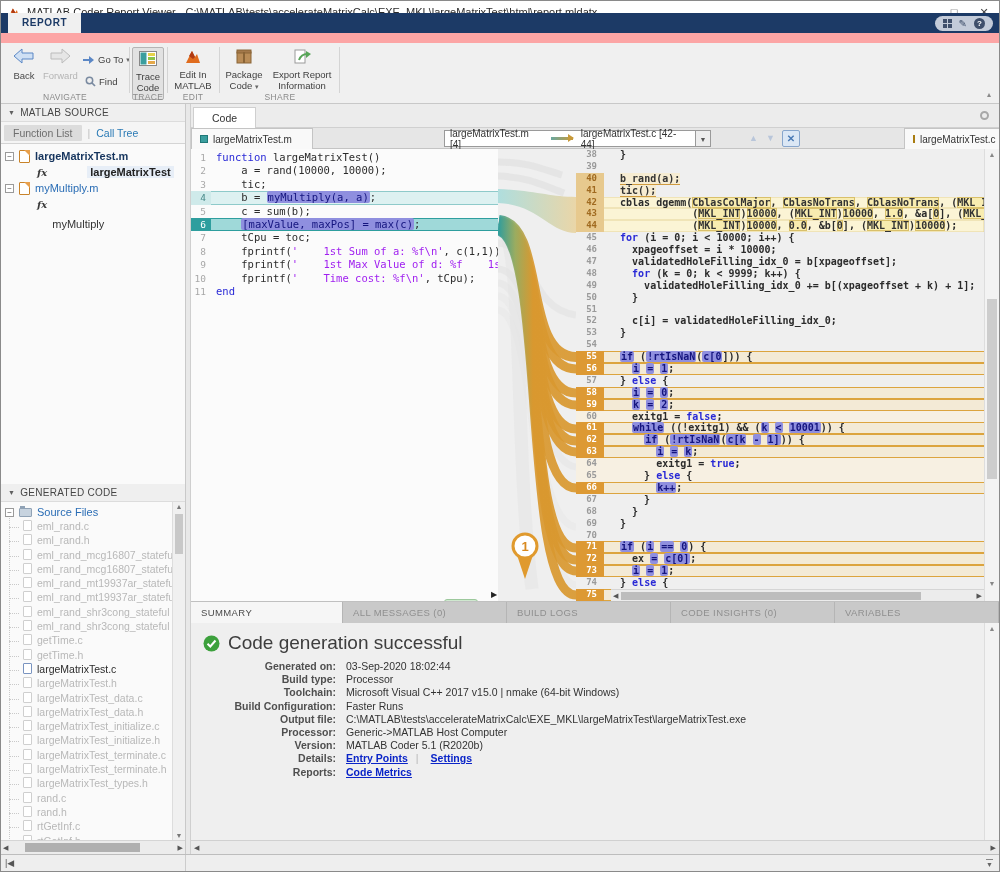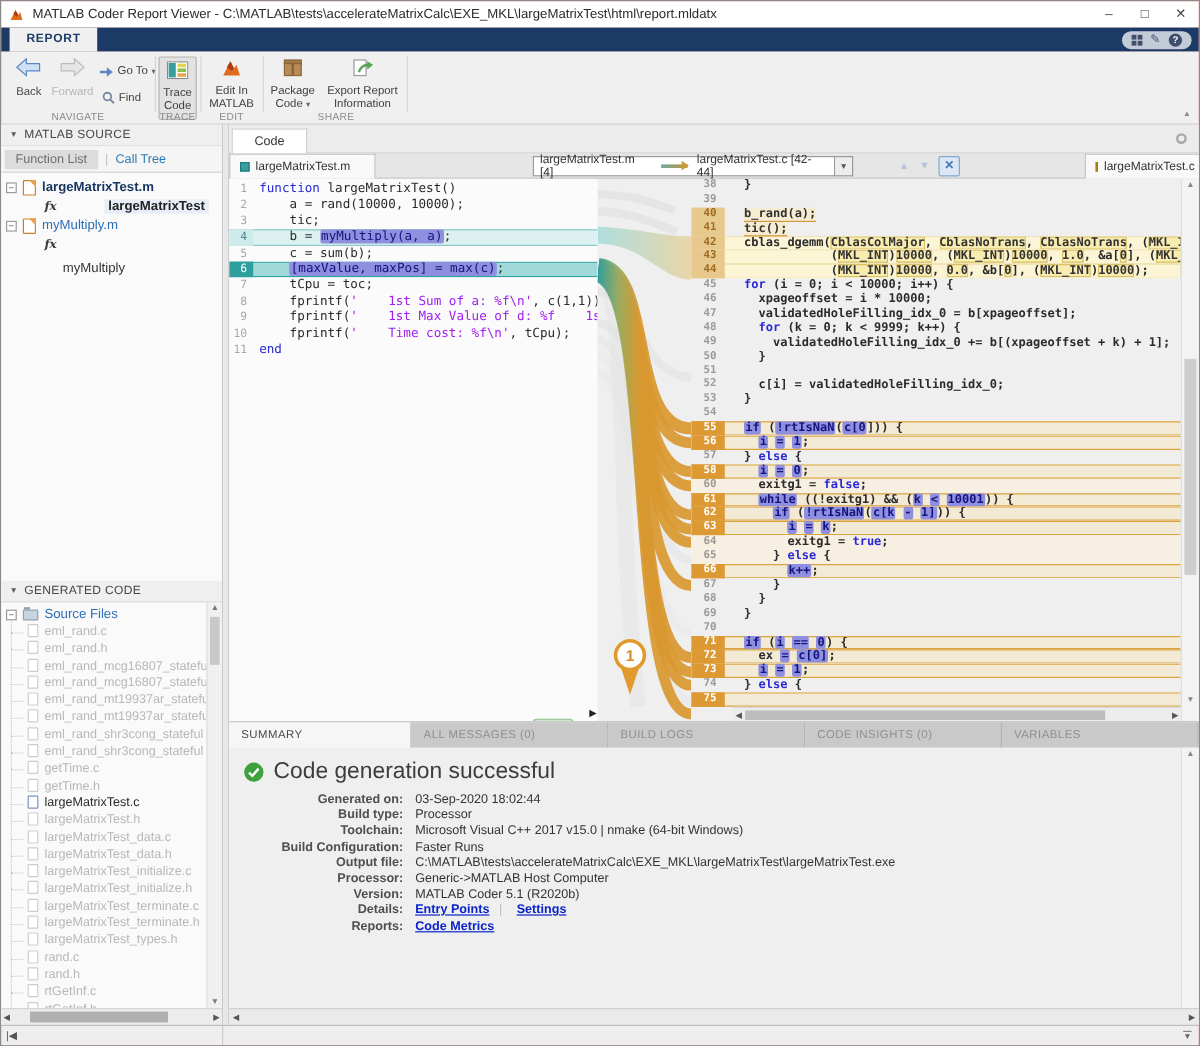--- a/index.html
+++ b/index.html
@@ -5,21 +5,21 @@
   html,body{margin:0;padding:0;background:#d4d4d4;}
   *{box-sizing:border-box;}
   .win{position:relative;width:1000px;height:872px;background:#fca5a5;font-family:"Liberation Sans",sans-serif;overflow:hidden;border:1px solid #8a8a8a;}
   
   .titlebar{position:absolute;top:0;left:0;right:0;height:22px;background:#ffffff;display:flex;align-items:center;}
   .mlogo{width:13px;height:13px;margin:0 6px 0 7px;}
   .title-text{font-size:11px;color:#2b2b2b;}
   .wincontrols{margin-left:auto;display:flex;height:100%;}
   .wc{width:30px;text-align:center;line-height:22px;font-size:11px;color:#444;}
   
-  .ribbontabs{position:absolute;top:22px;left:0;right:0;height:20px;background:#1c3a66;display:flex;align-items:flex-end;}
+  .ribbontabs{position:absolute;top:12px;left:0;right:0;height:20px;background:#1c3a66;display:flex;align-items:flex-end;}
   .reporttab{margin-left:7px;height:20px;line-height:20px;padding:0 14px;background:#f0f0f0;color:#1c3a66;font-size:10px;font-weight:bold;letter-spacing:.6px;}
   .pill{position:absolute;right:6px;top:3px;height:15px;background:#c3cbd9;border-radius:8px;display:flex;align-items:center;gap:7px;padding:0 8px;}
   .pill-grid{width:9px;height:9px;background:
      linear-gradient(#3f4f6b,#3f4f6b) 0 0/4px 4px no-repeat,
      linear-gradient(#3f4f6b,#3f4f6b) 5px 0/4px 4px no-repeat,
      linear-gradient(#3f4f6b,#3f4f6b) 0 5px/4px 4px no-repeat,
      linear-gradient(#3f4f6b,#3f4f6b) 5px 5px/4px 4px no-repeat;}
   .pill-pencil{font-size:10px;color:#3f4f6b;line-height:10px;}
   .pill-help{width:11px;height:11px;border-radius:50%;background:#3f4f6b;color:#fff;font-size:8px;font-weight:bold;text-align:center;line-height:11px;}
   
@@ -490,20 +490,21 @@
             <div class="crow"><span class="cgut">49</span><span class="ctext"><span class="seg-p">      validatedHoleFilling_idx_0 += b[(xpageoffset + k) + 1];</span></span></div>
             <div class="crow"><span class="cgut">50</span><span class="ctext"><span class="seg-p">    }</span></span></div>
             <div class="crow"><span class="cgut">51</span><span class="ctext"></span></div>
             <div class="crow"><span class="cgut">52</span><span class="ctext"><span class="seg-p">    c[i] = validatedHoleFilling_idx_0;</span></span></div>
             <div class="crow"><span class="cgut">53</span><span class="ctext"><span class="seg-p">  }</span></span></div>
             <div class="crow"><span class="cgut">54</span><span class="ctext"></span></div>
             <div class="crow cr-t"><span class="cgut cg-go">55</span><span class="ctext"><span class="seg-p">  </span><span class="seg-hp">if</span><span class="seg-p"> (</span><span class="seg-hp">!rtIsNaN</span><span class="seg-p">(</span><span class="seg-hp">c[0</span><span class="seg-p">])) {</span></span></div>
             <div class="crow cr-t"><span class="cgut cg-go">56</span><span class="ctext"><span class="seg-p">    </span><span class="seg-hp">i</span><span class="seg-p"> </span><span class="seg-hp">=</span><span class="seg-p"> </span><span class="seg-hp">1</span><span class="seg-p">;</span></span></div>
             <div class="crow"><span class="cgut">57</span><span class="ctext"><span class="seg-p">  } </span><span class="seg-k">else</span><span class="seg-p"> {</span></span></div>
             <div class="crow cr-t"><span class="cgut cg-go">58</span><span class="ctext"><span class="seg-p">    </span><span class="seg-hp">i</span><span class="seg-p"> </span><span class="seg-hp">=</span><span class="seg-p"> </span><span class="seg-hp">0</span><span class="seg-p">;</span></span></div>
+            <div class="crow cr-t"><span class="cgut cg-go">59</span><span class="ctext"><span class="seg-p">    </span><span class="seg-hp">k</span><span class="seg-p"> </span><span class="seg-hp">=</span><span class="seg-p"> </span><span class="seg-hp">2</span><span class="seg-p">;</span></span></div>
             <div class="crow cr-tp"><span class="cgut">60</span><span class="ctext"><span class="seg-p">    exitg1 = </span><span class="seg-k">false</span><span class="seg-p">;</span></span></div>
             <div class="crow cr-t"><span class="cgut cg-go">61</span><span class="ctext"><span class="seg-p">    </span><span class="seg-hp">while</span><span class="seg-p"> ((!exitg1) &amp;&amp; (</span><span class="seg-hp">k</span><span class="seg-p"> </span><span class="seg-hp">&lt;</span><span class="seg-p"> </span><span class="seg-hp">10001</span><span class="seg-p">)) {</span></span></div>
             <div class="crow cr-t"><span class="cgut cg-go">62</span><span class="ctext"><span class="seg-p">      </span><span class="seg-hp">if</span><span class="seg-p"> (</span><span class="seg-hp">!rtIsNaN</span><span class="seg-p">(</span><span class="seg-hp">c[k</span><span class="seg-p"> </span><span class="seg-hp">-</span><span class="seg-p"> </span><span class="seg-hp">1]</span><span class="seg-p">)) {</span></span></div>
             <div class="crow cr-t"><span class="cgut cg-go">63</span><span class="ctext"><span class="seg-p">        </span><span class="seg-hp">i</span><span class="seg-p"> </span><span class="seg-hp">=</span><span class="seg-p"> </span><span class="seg-hp">k</span><span class="seg-p">;</span></span></div>
             <div class="crow cr-tp"><span class="cgut">64</span><span class="ctext"><span class="seg-p">        exitg1 = </span><span class="seg-k">true</span><span class="seg-p">;</span></span></div>
             <div class="crow cr-tp"><span class="cgut">65</span><span class="ctext"><span class="seg-p">      } </span><span class="seg-k">else</span><span class="seg-p"> {</span></span></div>
             <div class="crow cr-t"><span class="cgut cg-go">66</span><span class="ctext"><span class="seg-p">        </span><span class="seg-hp">k++</span><span class="seg-p">;</span></span></div>
             <div class="crow"><span class="cgut">67</span><span class="ctext"><span class="seg-p">      }</span></span></div>
             <div class="crow"><span class="cgut">68</span><span class="ctext"><span class="seg-p">    }</span></span></div>
             <div class="crow"><span class="cgut">69</span><span class="ctext"><span class="seg-p">  }</span></span></div>

